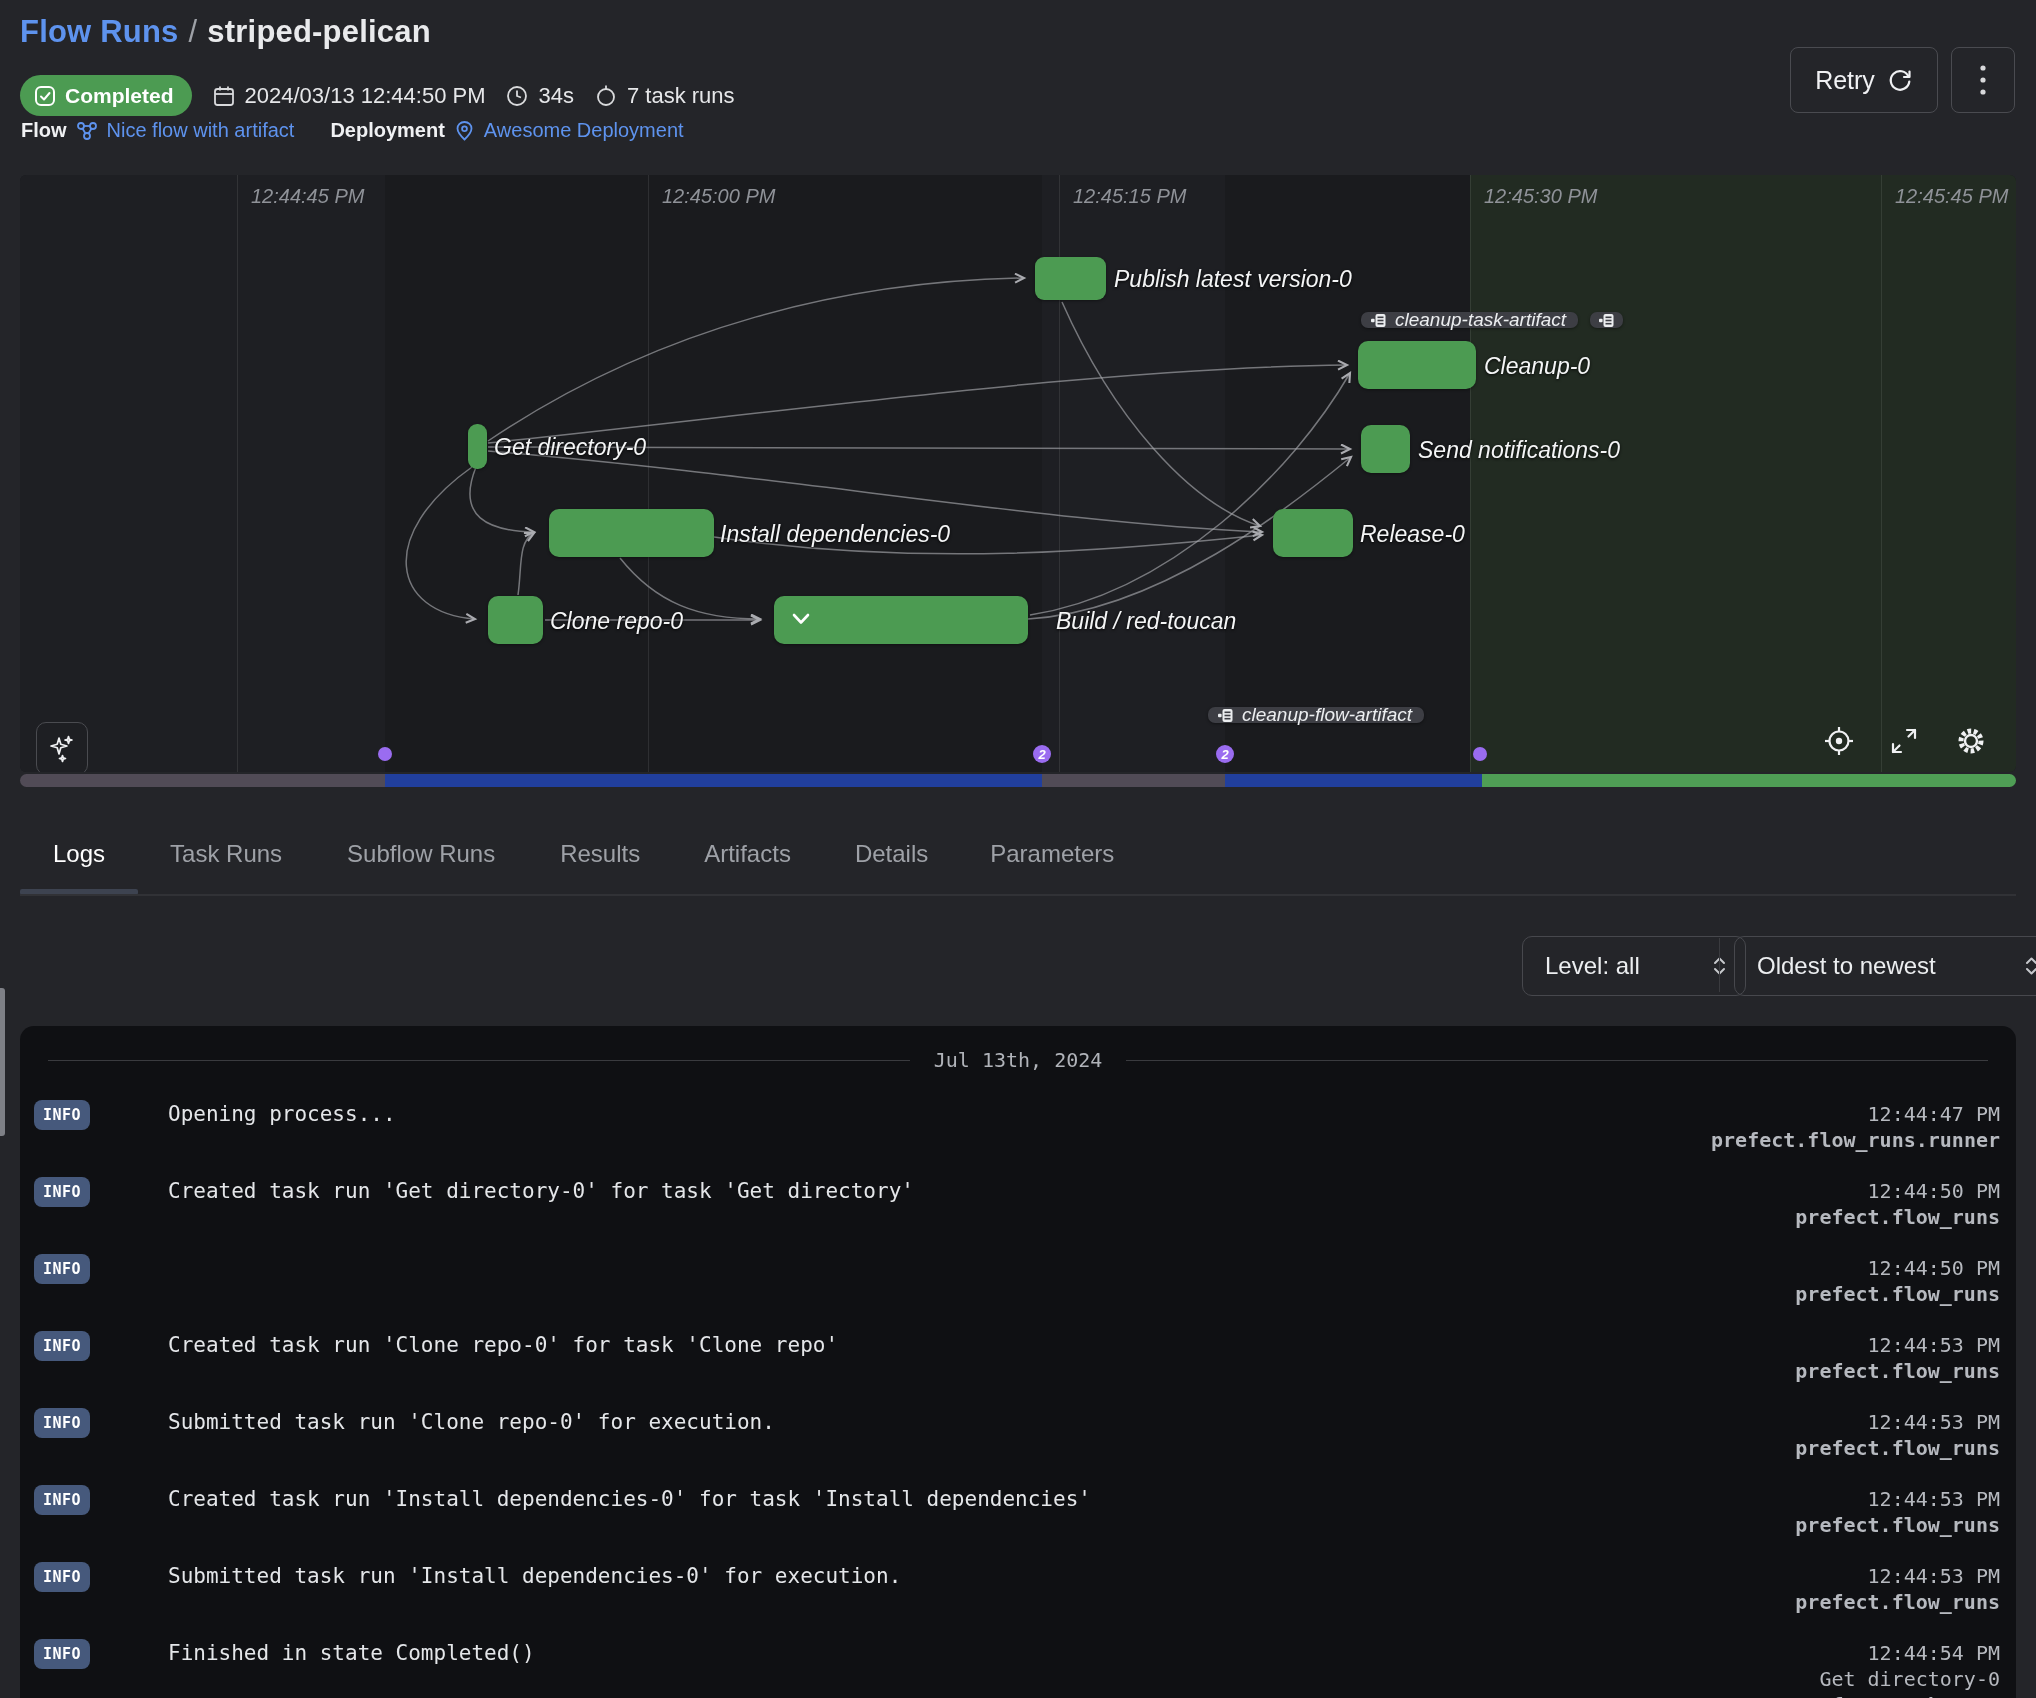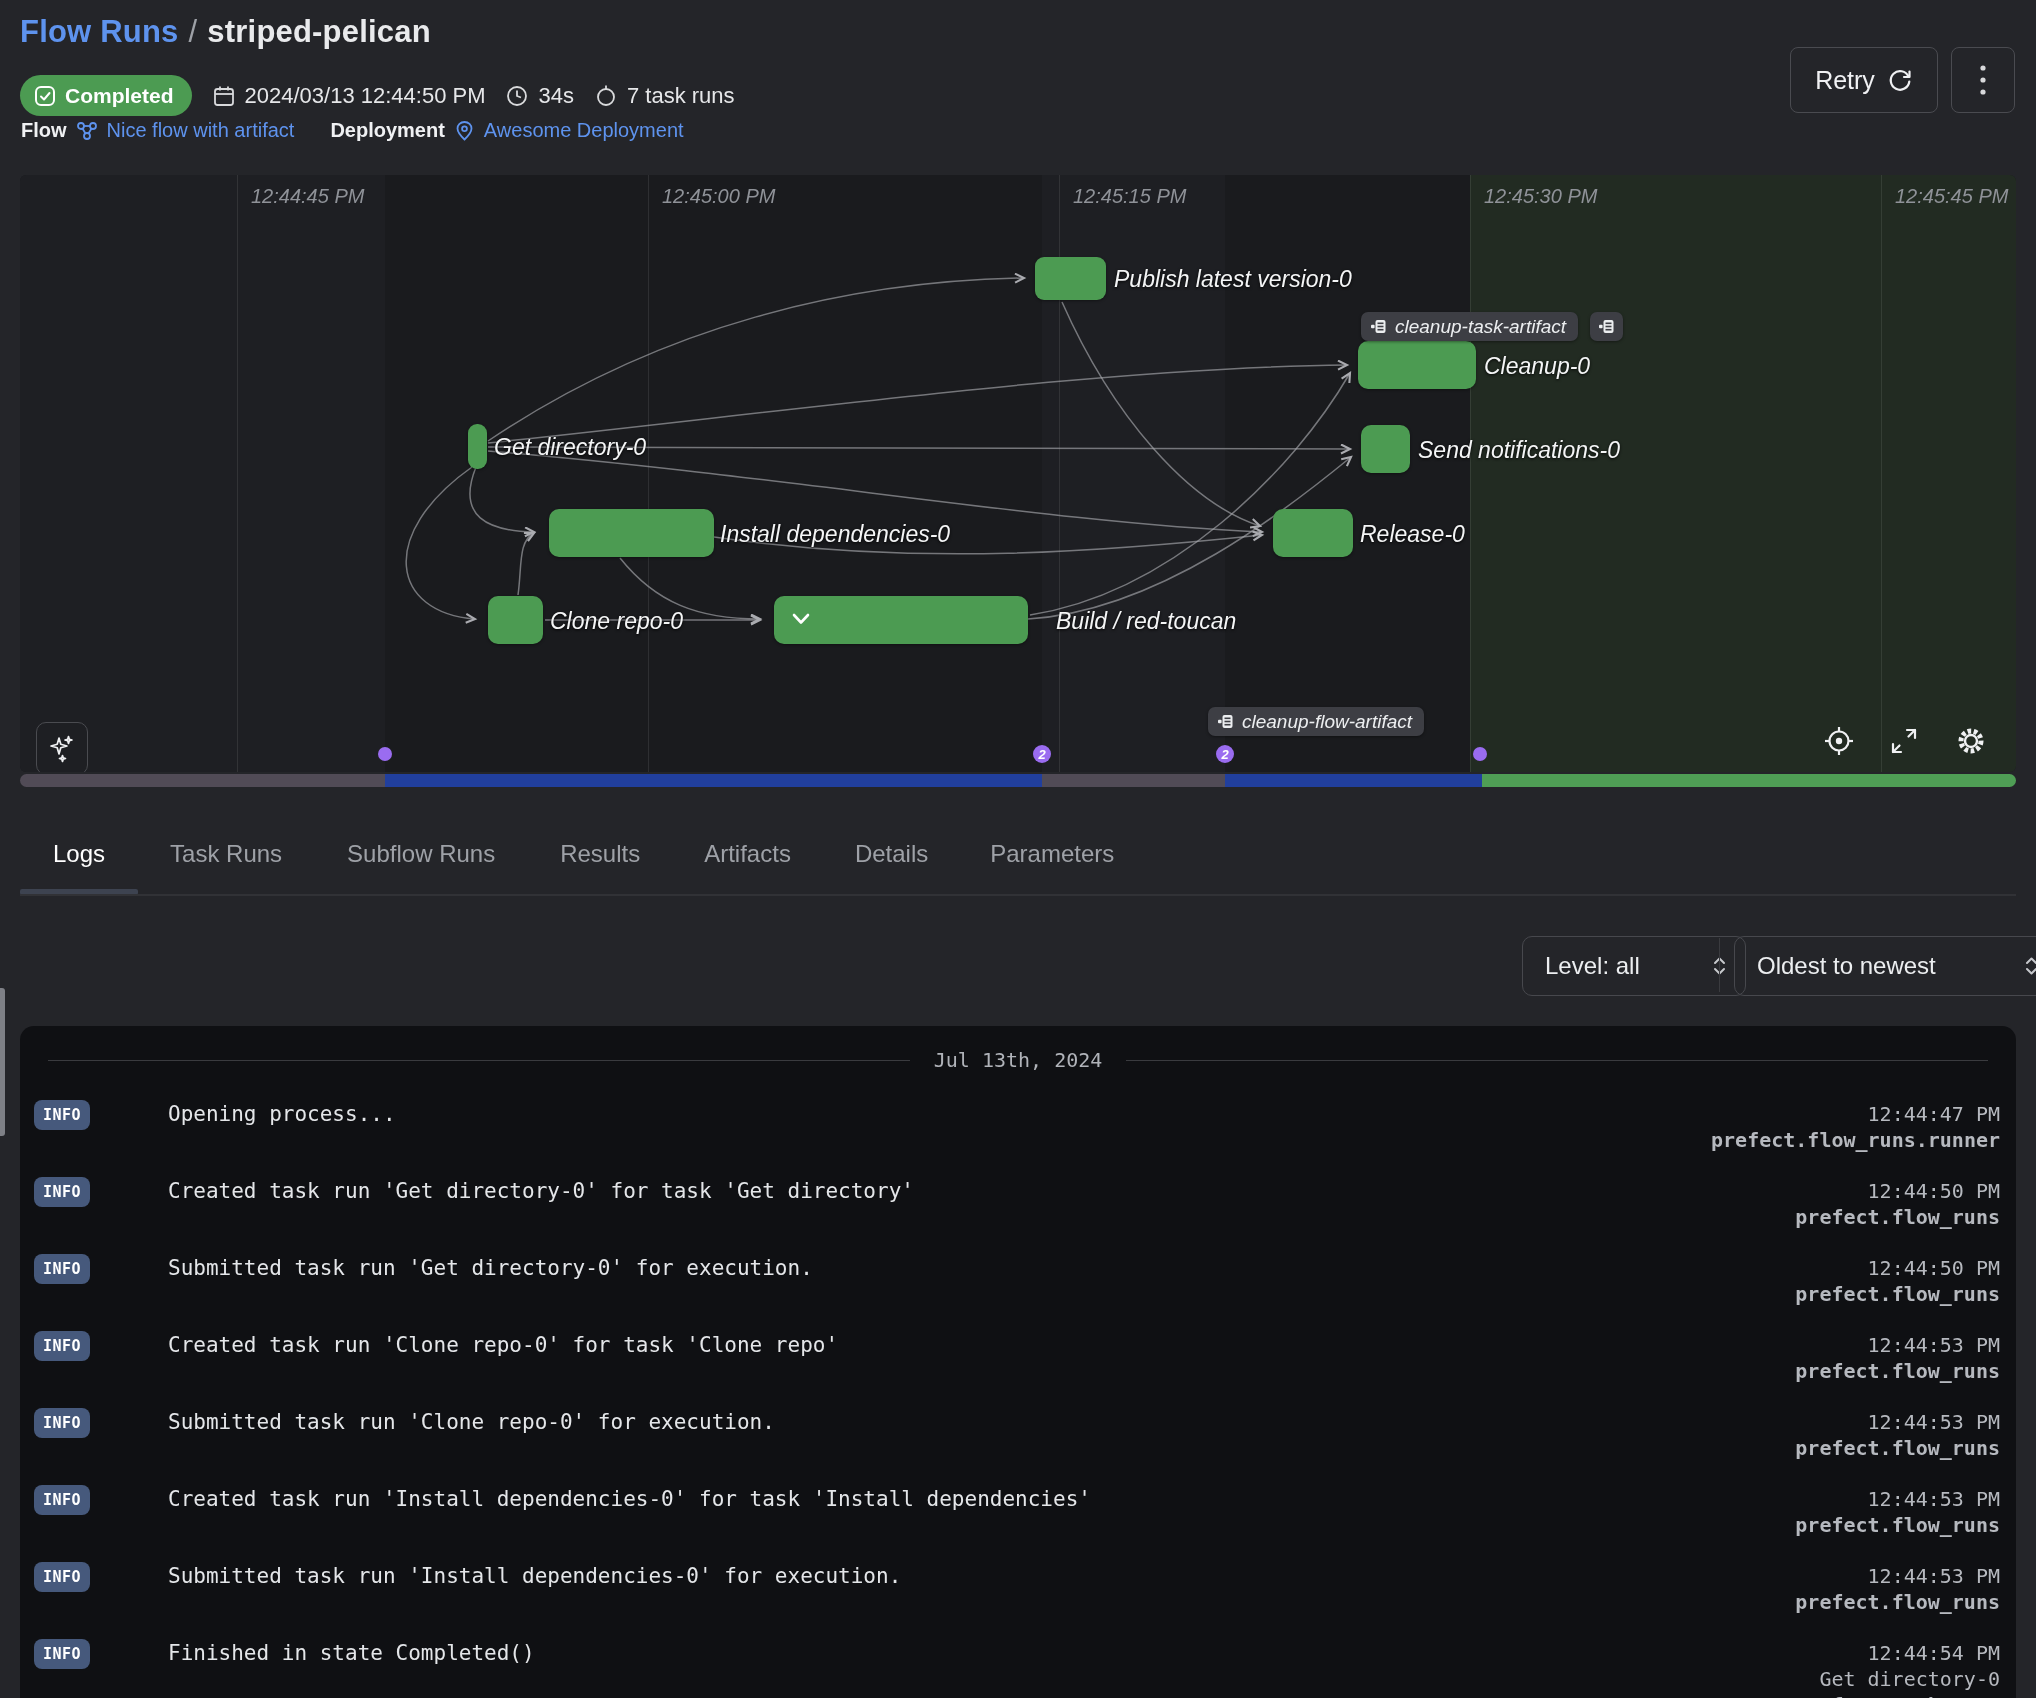--- a/index.html
+++ b/index.html
@@ -22,21 +22,21 @@
     display:flex;align-items:center;justify-content:center;gap:12px;font-size:25px;cursor:pointer;text-align:center;}
 
   
   #tl{left:20px;top:175px;width:1996px;height:597px;background:#1c1d20;border-radius:6px;overflow:hidden;font-style:italic;}
   .band{position:absolute;top:0;height:597px;}
   .grid{position:absolute;top:0;width:1px;height:597px;background:rgba(255,255,255,0.09);}
   .tick{position:absolute;top:10px;font-size:20px;color:#8f9298;white-space:nowrap;}
   .node{position:absolute;background:#4c9b52;border-radius:9px;box-shadow:0 1px 3px rgba(0,0,0,.4);}
   .nlabel{position:absolute;font-size:23px;color:#f4f5f6;white-space:nowrap;
           text-shadow:0 1px 3px rgba(0,0,0,.9);line-height:1;}
-  .artbadge{position:absolute;background:#3d3e44;border-radius:7px;height:29px;display:flex;
+  .artbadge{position:absolute;background:#3d3e44;border-radius:7px;height:16px;display:flex;
     align-items:center;gap:8px;padding:0 12px 0 9px;font-size:19px;color:#eceef0;white-space:nowrap;
     box-shadow:0 1px 3px rgba(0,0,0,.4);}
   .pdot{position:absolute;background:#9a6cf0;border-radius:50%;display:flex;align-items:center;
         justify-content:center;color:#fff;font-size:13px;font-weight:bold;}
   .seg{position:absolute;top:774px;height:13px;}
   .tlbtn{position:absolute;border:1px solid #4a4b50;border-radius:10px;display:flex;
          align-items:center;justify-content:center;}
 
   
   .tab{font-size:24px;color:#9ea1a7;white-space:nowrap;cursor:pointer;}
@@ -370,21 +370,20 @@
       <div class="logrow">
         <span class="lvl">INFO</span>
         <span class="msg">Created task run 'Get directory-0' for task 'Get directory'</span>
         <div class="rcol">
             <div>12:44:50 PM</div>
             <div class="lg">prefect.flow_runs</div>
           </div>
       </div>
       <div class="logrow">
         <span class="lvl">INFO</span>
-        <span class="msg">Submitted task run 'Get directory-0' for execution.</span>
         <div class="rcol">
             <div>12:44:50 PM</div>
             <div class="lg">prefect.flow_runs</div>
           </div>
       </div>
       <div class="logrow">
         <span class="lvl">INFO</span>
         <span class="msg">Created task run 'Clone repo-0' for task 'Clone repo'</span>
         <div class="rcol">
             <div>12:44:53 PM</div>

